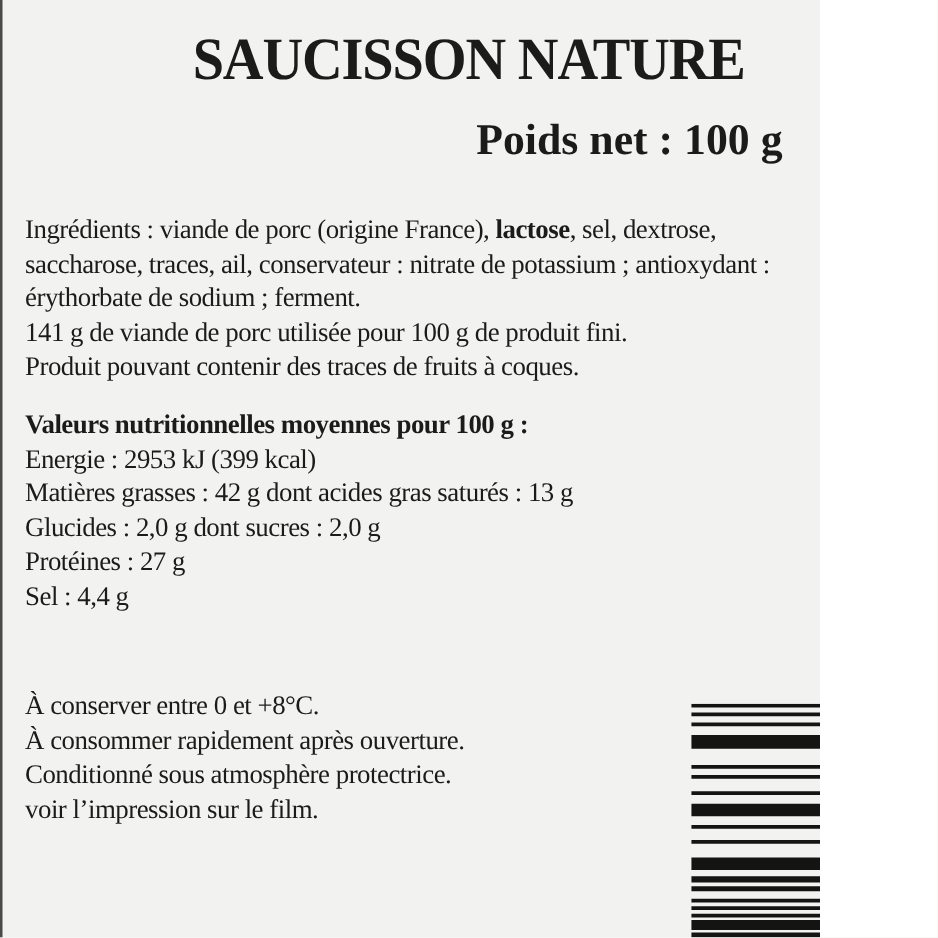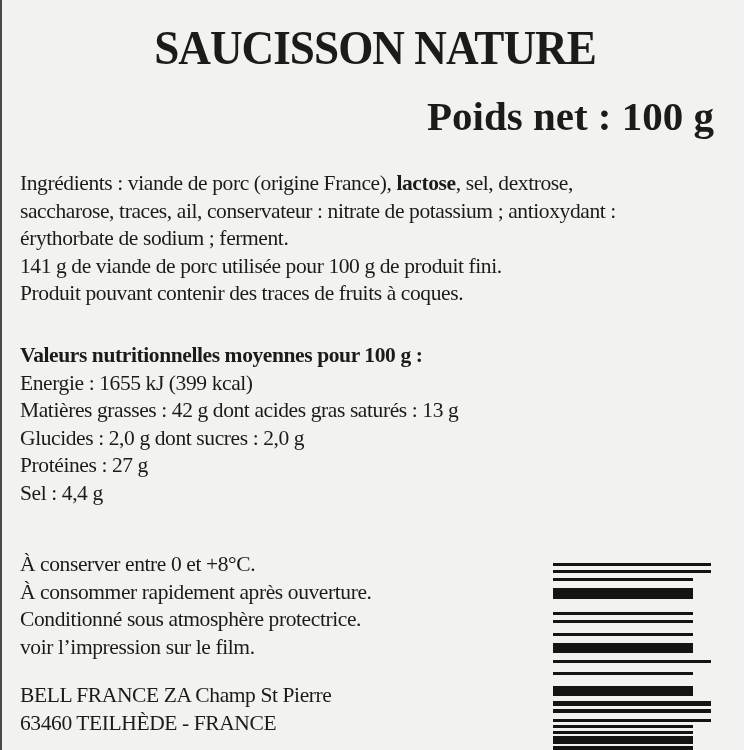--- a/index.html
+++ b/index.html
@@ -3,52 +3,52 @@
 <meta charset="utf-8">
 <style>
   html, body { margin: 0; padding: 0; }
   body {
     width: 750px; height: 750px;
     font-family: "Liberation Serif", serif;
     overflow: hidden;
   }
   .label {
     position: relative;
-    width: 744px; height: 750px;
+    width: 656px; height: 750px;
     overflow: hidden;
     text-decoration: underline;
   }
   .scan-edge {
     position: absolute; left: 0; top: 0;
     width: 2px; height: 750px;
     background: #4a4a46;
   }
   .product-title {
     position: absolute; top: 20px; left: 0;
     width: 750px;
     text-align: center;
     font-size: 48px; font-weight: bold;
     letter-spacing: -1px;
     transform: scaleX(0.94);
     white-space: nowrap;
   }
   .net-weight {
     position: absolute; top: 92px; right: 30px;
-    font-size: 41px; font-weight: bold;
+    font-size: 35px; font-weight: bold;
     white-space: nowrap;
   }
   .text-block {
     position: absolute; left: 20px;
     font-size: 21.5px;
     letter-spacing: -0.4px;
     line-height: 27.6px;
     white-space: nowrap;
   }
   .block-ingredients { top: 170px; }
-  .block-nutrition   { top: 342px; }
+  .block-nutrition   { top: 326px; }
   .block-storage     { top: 526px; margin-top: 25px; }
   .block-address     { top: 682px; }
   .bold { font-weight: bold; }
   .nutrition-heading { font-weight: bold; }
   .barcode {
     position: absolute; left: 553px; top: 563px;
     width: 197px; height: 187px;
     overflow: hidden;
   }
   .barcode-bars { position: absolute; left: 0; top: 0; width: 158px; }
@@ -78,38 +78,34 @@
   <div class="text-block block-ingredients">
     <div><span>Ingrédients : viande de porc (origine France), </span><span class="bold">lactose</span><span>, sel, dextrose,</span></div>
     <div>saccharose, traces, ail, conservateur : nitrate de potassium ; antioxydant :</div>
     <div>érythorbate de sodium ; ferment.</div>
     <div>141 g de viande de porc utilisée pour 100 g de produit fini.</div>
     <div>Produit pouvant contenir des traces de fruits à coques.</div>
   </div>
 
   <div class="text-block block-nutrition">
     <div class="nutrition-heading">Valeurs nutritionnelles moyennes pour 100 g :</div>
-    <div>Energie : 1655 kJ (399 kcal)</div>
+    <div>Energie : 2953 kJ (399 kcal)</div>
     <div>Matières grasses : 42 g dont acides gras saturés : 13 g</div>
     <div>Glucides : 2,0 g dont sucres : 2,0 g</div>
     <div>Protéines : 27 g</div>
     <div>Sel : 4,4 g</div>
   </div>
 
   <div class="text-block block-storage">
     <div>À conserver entre 0 et +8°C.</div>
     <div>À consommer rapidement après ouverture.</div>
     <div>Conditionné sous atmosphère protectrice.</div>
     <div>voir l’impression sur le film.</div>
   </div>
 
-  <div class="text-block block-address">
-    <div>BELL FRANCE ZA Champ St Pierre</div>
-    <div>63460 TEILHÈDE - FRANCE</div>
-  </div>
 
   <div class="barcode">
     <div class="barcode-bars">
         <div class="bar long" style="height: 3px; margin-bottom: 4px; background: rgb(20, 20, 18);"></div>
         <div class="bar long" style="height: 3px; margin-bottom: 5px; background: rgb(20, 20, 18);"></div>
         <div class="bar" style="height: 3px; margin-bottom: 7px; background: rgb(20, 20, 18);"></div>
         <div class="bar" style="height: 11px; margin-bottom: 13px; background: rgb(20, 20, 18);"></div>
         <div class="bar" style="height: 3px; margin-bottom: 5px; background: rgb(20, 20, 18);"></div>
         <div class="bar" style="height: 3px; margin-bottom: 10px; background: rgb(20, 20, 18);"></div>
         <div class="bar" style="height: 3px; margin-bottom: 7px; background: rgb(20, 20, 18);"></div>

